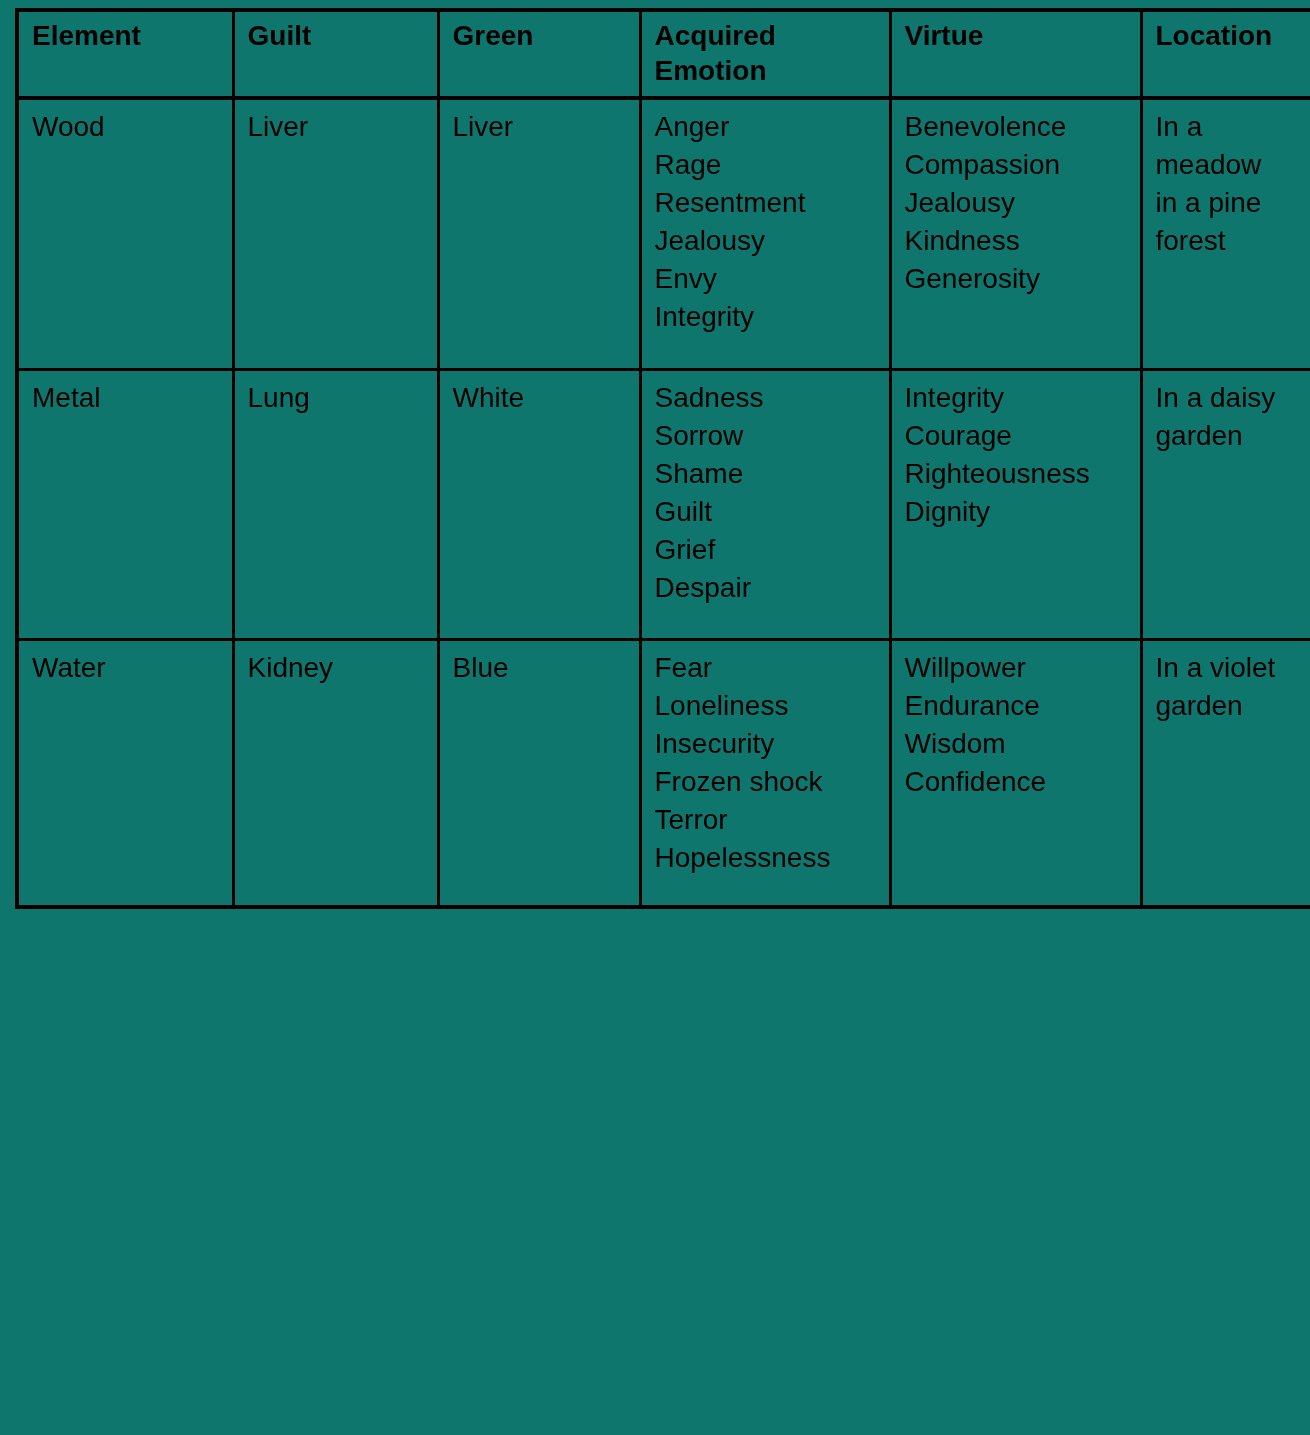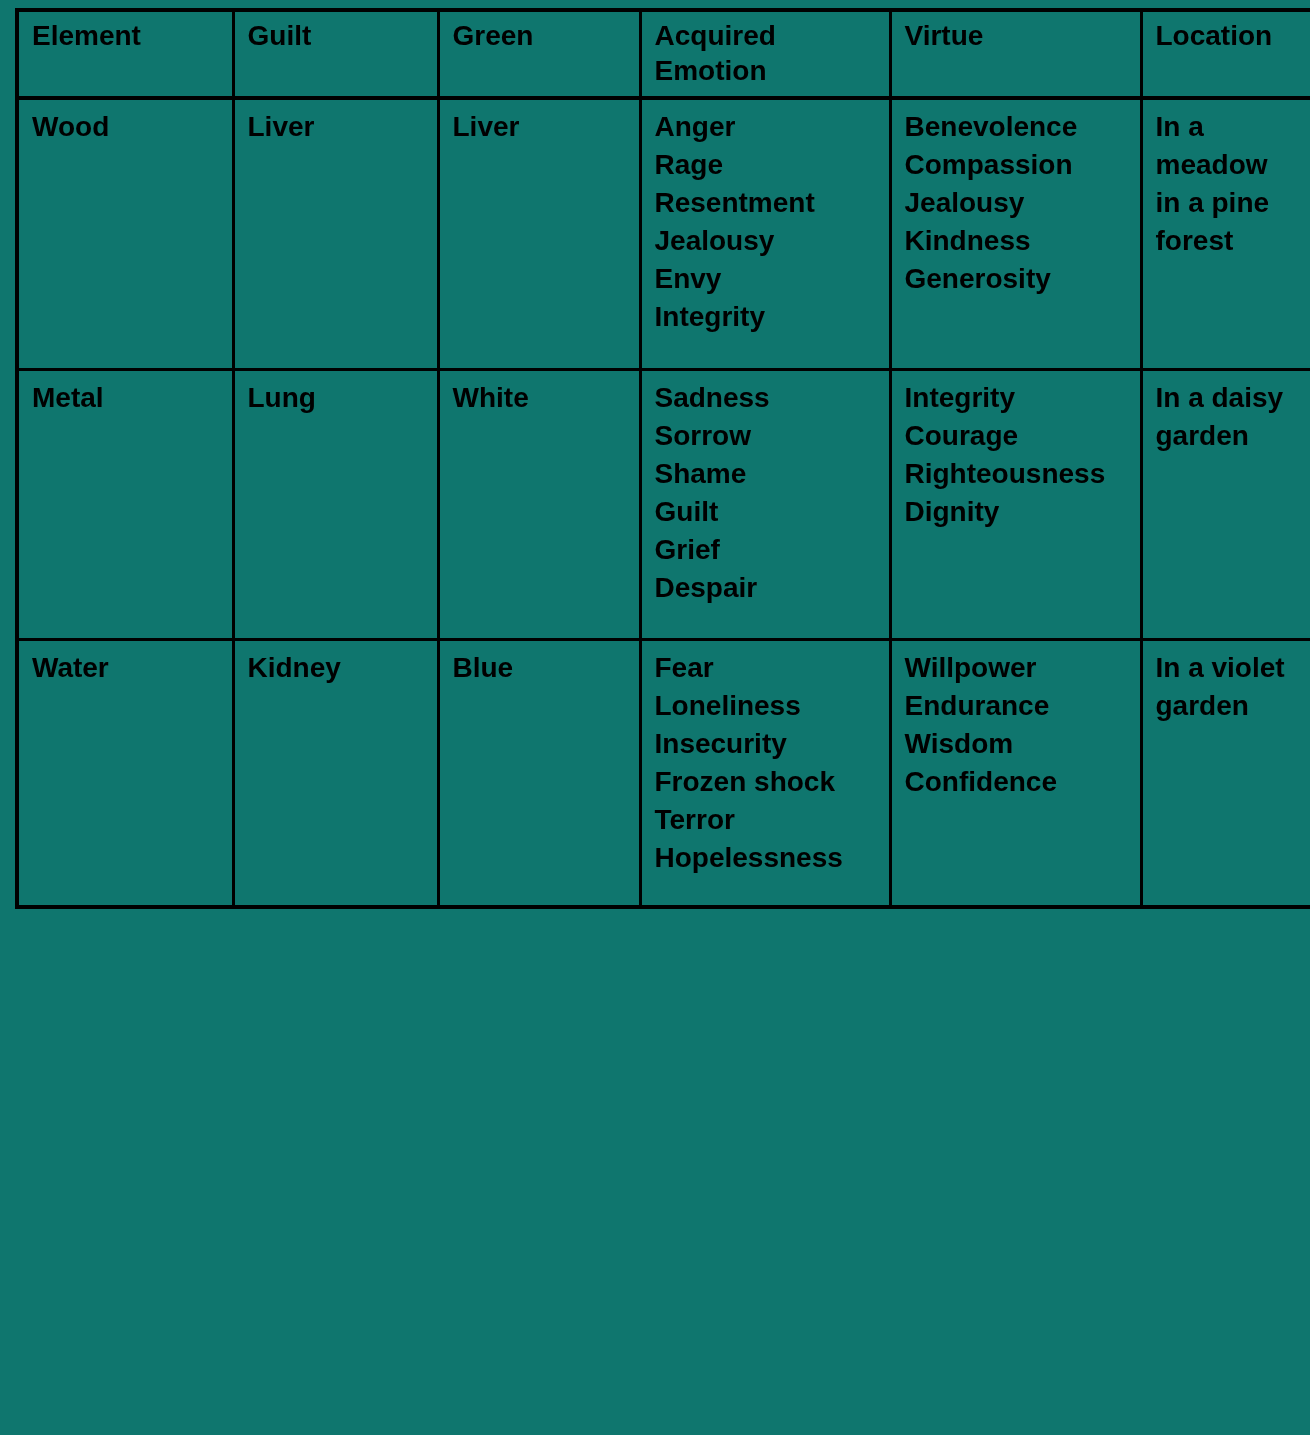--- a/index.html
+++ b/index.html
@@ -33,21 +33,20 @@
   th, td {
     border: 3px solid #000000;
     vertical-align: top;
     text-align: left;
     padding: 8px 6px 8px 13px;
     font-size: 28px;
     line-height: 38px;
     white-space: pre-line;
     overflow: hidden;
     box-sizing: border-box;
-    font-weight: bold;
   }
   thead th {
     font-weight: bold;
     line-height: 35px;
     height: 72px;
     border-bottom: 4px solid #000000;
     padding-top: 6px;
   }
   tr.row-wood  td { height: 271px; }
   tr.row-fire  td { height: 269px; }

